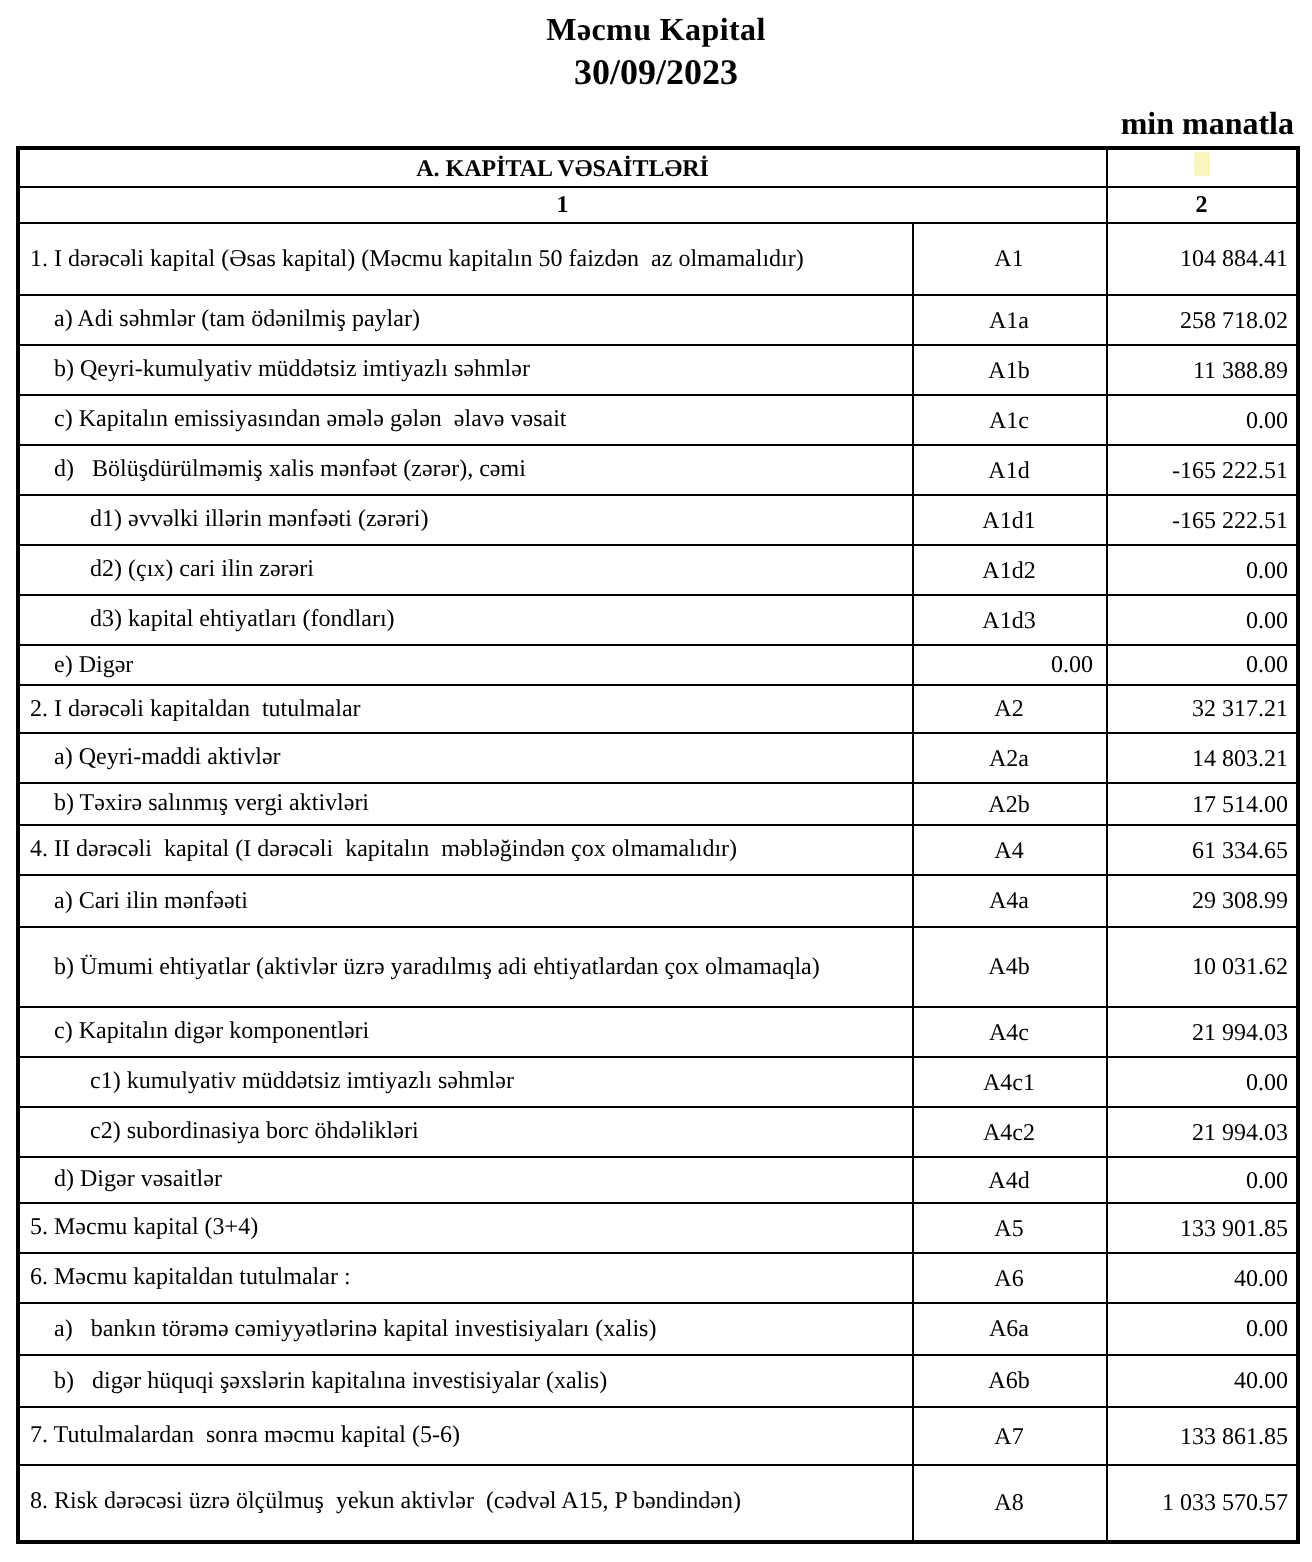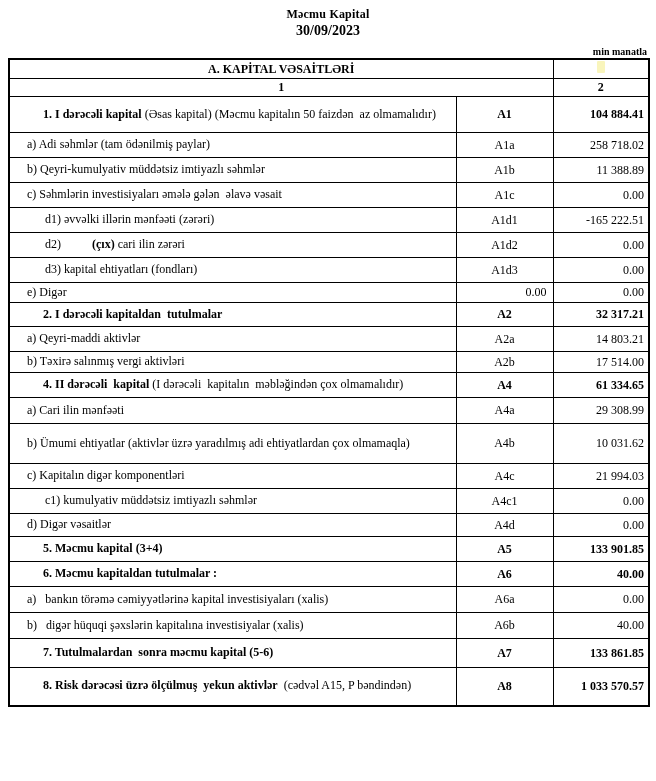--- a/index.html
+++ b/index.html
@@ -9,34 +9,34 @@
     width: 656px;
     height: 781px;
     overflow: hidden;
     font-family: "Liberation Serif", serif;
     color: #000;
   }
   .page { width: 656px; }
   .title {
     text-align: center;
     font-weight: bold;
-    font-size: 12px;
+    font-size: 16px;
     padding-top: 7px;
     letter-spacing: 0.2px;
   }
   .date {
     text-align: center;
     font-weight: bold;
-    font-size: 14px;
+    font-size: 18px;
     margin-top: 1px;
   }
   .unit {
     text-align: right;
     font-weight: bold;
-    font-size: 10px;
+    font-size: 16px;
     margin: 7px 9px 1px 0;
   }
   table.cap {
     border-collapse: collapse;
     table-layout: fixed;
     width: 640px;
     margin: 0 0 0 8px;
     border: 2px solid #000;
   }
   table.cap td {
@@ -53,21 +53,21 @@
     padding: 0 2px;
   }
   td.sechdr { font-size: 12.5px; }
   td.lbl { white-space: pre-wrap; line-height: 1.15; }
   .ind0 { padding-left: 5px !important; }
   .ind1 { padding-left: 17px !important; }
   .ind2 { padding-left: 35px !important; }
   td.code { text-align: center; }
   td.code.right { text-align: right; padding-right: 6px; }
   td.val { text-align: right; padding-right: 6px; white-space: nowrap; }
-  .b { font-weight: bold; margin-left: 28px; }
+  .b { font-weight: normal; }
   .mark {
     display: inline-block;
     width: 8px;
     height: 12px;
     border-radius: 1px;
     opacity: 0.85;
   }
 </style>
 </head>
 <body>
@@ -103,23 +103,28 @@
           <td class="lbl ind1"><span>a) Adi səhmlər (tam ödənilmiş paylar)</span></td>
           <td class="code">A1a</td>
           <td class="val">258 718.02</td>
         </tr>
         <tr style="height: 25px; margin-left: 36px;">
           <td class="lbl ind1"><span>b) Qeyri-kumulyativ müddətsiz imtiyazlı səhmlər</span></td>
           <td class="code">A1b</td>
           <td class="val">11 388.89</td>
         </tr>
         <tr style="height: 25px;">
-          <td class="lbl ind1"><span>c) Səhmlərin investisiyaları əmələ gələn  əlavə vəsait</span></td>
+          <td class="lbl ind1"><span>c) Kapitalın emissiyasından əmələ gələn  əlavə vəsait</span></td>
           <td class="code">A1c</td>
           <td class="val">0.00</td>
+        </tr>
+        <tr style="height: 25px;">
+          <td class="lbl ind1"><span>d)   Bölüşdürülməmiş xalis mənfəət (zərər), cəmi</span></td>
+          <td class="code">A1d</td>
+          <td class="val">-165 222.51</td>
         </tr>
         <tr style="height: 25px;">
           <td class="lbl ind2"><span>d1) əvvəlki illərin mənfəəti (zərəri)</span></td>
           <td class="code">A1d1</td>
           <td class="val">-165 222.51</td>
         </tr>
         <tr style="height: 25px;">
           <td class="lbl ind2"><span>d2) </span><span class="b">(çıx)</span><span> cari ilin zərəri</span></td>
           <td class="code">A1d2</td>
           <td class="val">0.00</td>
@@ -166,20 +171,25 @@
         </tr>
         <tr style="height: 25px;">
           <td class="lbl ind1"><span>c) Kapitalın digər komponentləri</span></td>
           <td class="code">A4c</td>
           <td class="val">21 994.03</td>
         </tr>
         <tr style="height: 25px; border-radius: 10px;">
           <td class="lbl ind2"><span>c1) kumulyativ müddətsiz imtiyazlı səhmlər</span></td>
           <td class="code">A4c1</td>
           <td class="val">0.00</td>
+        </tr>
+        <tr style="height: 25px;">
+          <td class="lbl ind2"><span>c2) subordinasiya borc öhdəlikləri</span></td>
+          <td class="code">A4c2</td>
+          <td class="val">21 994.03</td>
         </tr>
         <tr style="height: 23px;">
           <td class="lbl ind1"><span>d) Digər vəsaitlər</span></td>
           <td class="code">A4d</td>
           <td class="val">0.00</td>
         </tr>
         <tr style="height: 25px;">
           <td class="lbl ind0"><span class="b">5. Məcmu kapital (3+4)</span></td>
           <td class="code b">A5</td>
           <td class="val b">133 901.85</td>

